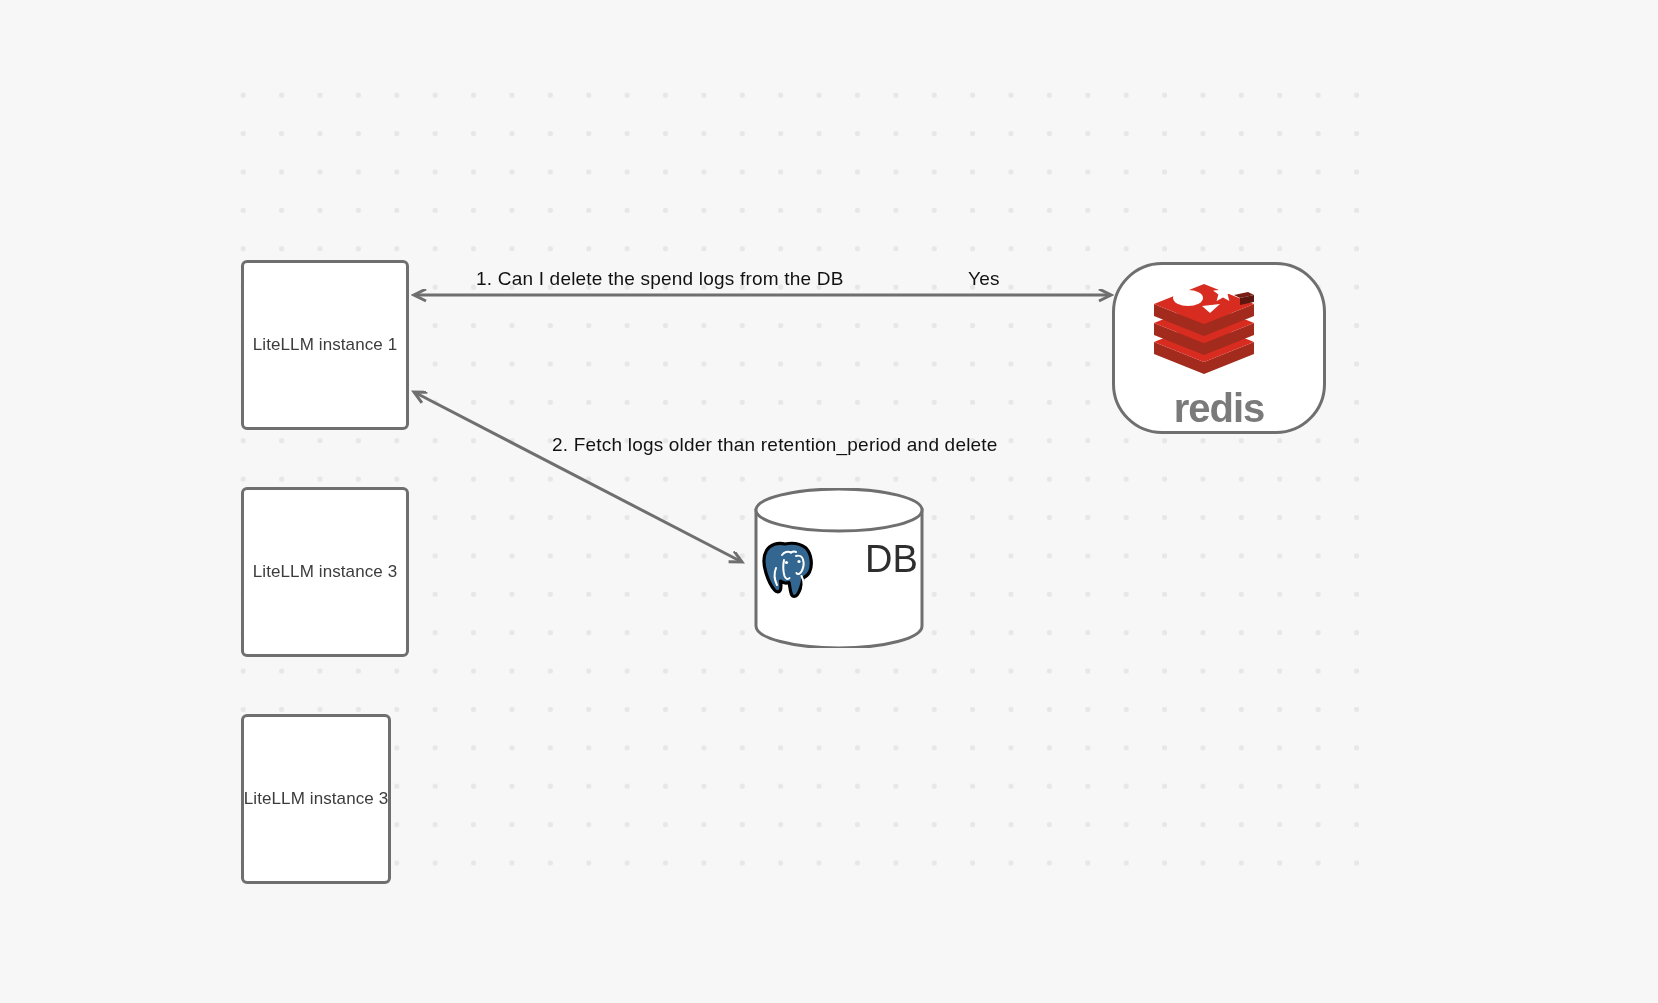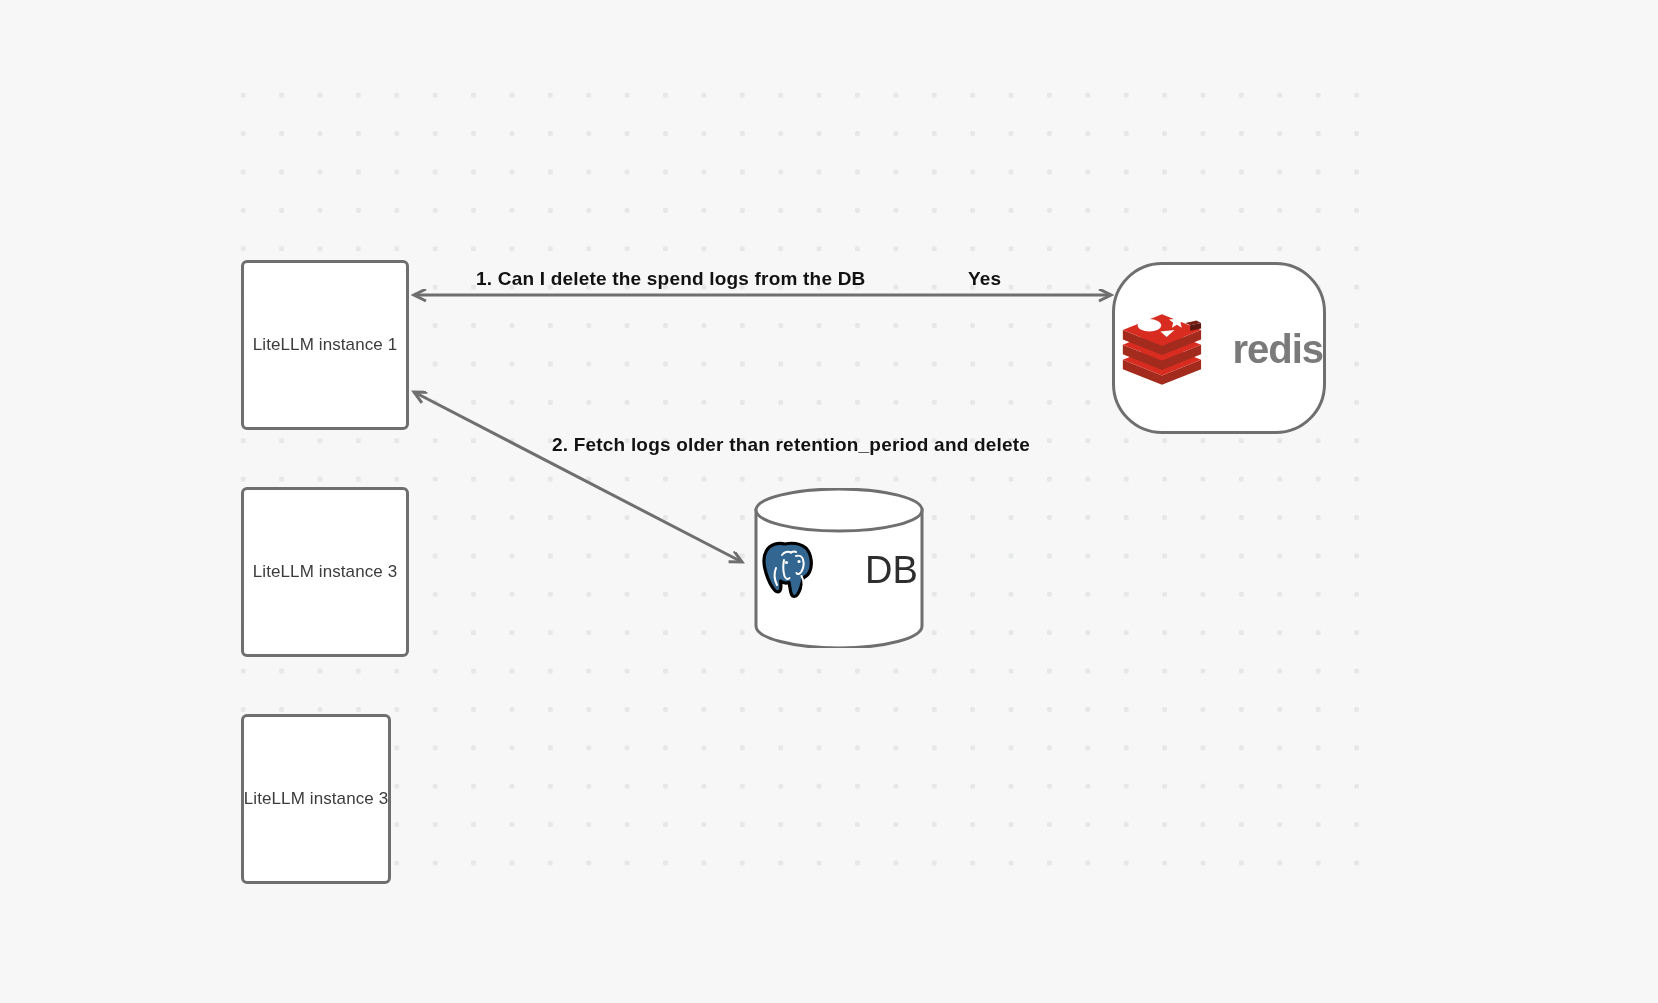--- a/index.html
+++ b/index.html
@@ -51,38 +51,38 @@
     position: absolute;
     left: 1112px;
     top: 262px;
     width: 214px;
     height: 172px;
     box-sizing: border-box;
     background: #ffffff;
     border: 3px solid #6f6f6f;
     border-radius: 50px;
     display: flex;
-    flex-direction: row;
+    flex-direction: column;
     align-items: center;
     justify-content: center;
   }
 
   
   #db-node {
     position: absolute;
     left: 753px;
     top: 488px;
     width: 172px;
     height: 160px;
   }
 
   .edge-label {
     position: absolute;
     font-size: 19px;
-    font-weight: bold;
+    font-weight: normal;
     color: #121212;
     white-space: nowrap;
     letter-spacing: .2px;
   }
 
   svg.overlay {
     position: absolute;
     left: 0;
     top: 0;
     width: 1658px;
@@ -162,21 +162,21 @@
     </svg>
     <span style="font-size:40px; font-weight:bold; color:#7a7a7a; letter-spacing:-1px; line-height:1; margin-top:2px;">redis</span>
   </div>
 
   <div id="db-node">
     <svg width="172" height="160" viewBox="0 0 172 160" style="position:absolute; left:0; top:0;">
       <path d="M3,22 L3,138 A83,22 0 0 0 169,138 L169,22 Z" fill="#ffffff" stroke="#6f6f6f" stroke-width="3"></path>
       <ellipse cx="86" cy="22" rx="83" ry="21" fill="#ffffff" stroke="#6f6f6f" stroke-width="3"></ellipse>
     </svg>
     <div style="position:absolute; left:0; top:52px; width:172px; height:60px;
-                display:flex; align-items:center; justify-content:center;gap:43px;">
+                display:flex; justify-content:center;gap:43px;">
       <svg width="62" height="60" viewBox="0 0 62 60">
         <g stroke="#000000" stroke-width="3.2" stroke-linejoin="round" stroke-linecap="round">
           <path d="M46,8 C40,3.5 32,2.5 25,4 C18,2 10,4.5 6.5,10.5
                    C3,16.5 3.5,25 6,33 C8,39.5 11,46 14.5,50
                    C16.5,52.5 19.5,52.5 20.5,49.5 C21,47.5 21,44 20.5,41
                    C23,43 26,43.5 29,42.5 C30,46.5 30,51 31.5,54.5
                    C32.5,57 36,57 37.5,54.5 C40,50.5 42,44 43,38
                    C45.5,37 48,35 49.5,32 C52.5,26 52,14.5 46,8 Z" fill="#336791"></path>
         </g>
         <g fill="none" stroke="#ffffff" stroke-width="2" stroke-linecap="round">

